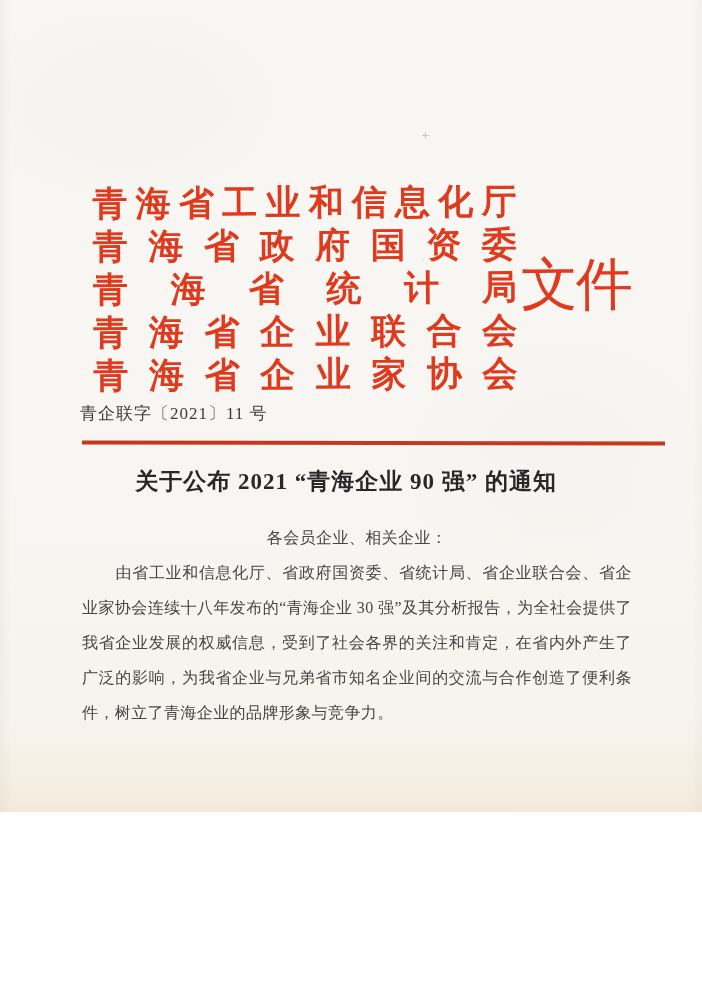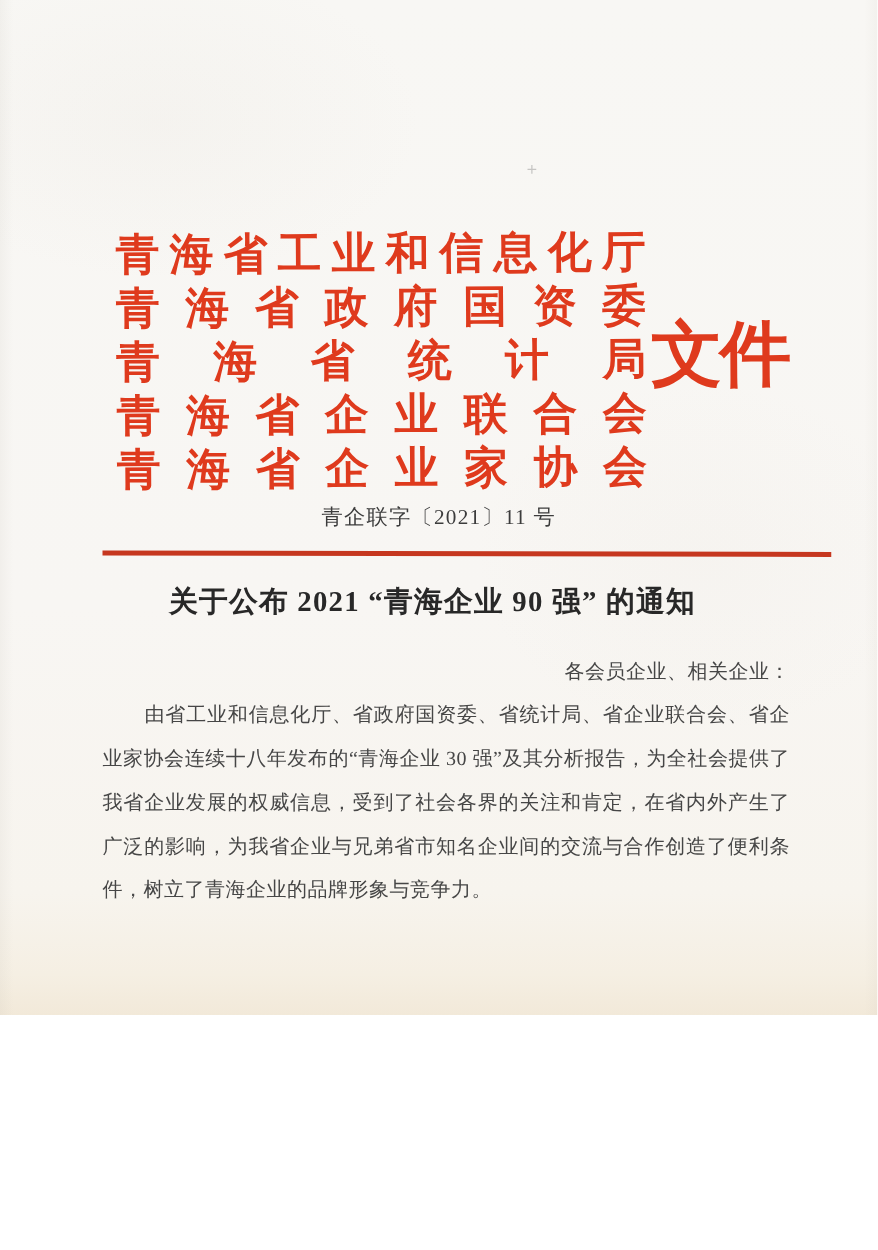--- a/index.html
+++ b/index.html
@@ -58,36 +58,35 @@
     line-height: 43px;
     color: var(--head-red);
     text-align: justify;
     text-align-last: justify;
     letter-spacing: 0;
     white-space: nowrap;
   }
   .file-label {
     flex: 1 1 auto;
     font-size: 57px;
-    font-weight: 700;
+    font-weight: 400;
     line-height: 1;
     color: var(--head-red);
     text-align: center;
     letter-spacing: -2px;
     margin-left: 2px;
     margin-top: -6px;
   }
 
   
   .doc-number {
     position: absolute;
-    left: 68px;
+    left: 80px;
     top: 402px;
     width: 566px;
-    text-align: center;
     font-size: 17px;
     color: #3c3c3c;
     letter-spacing: 1px;
   }
 
   
   .rule {
     position: absolute;
     left: 82px;
     top: 441px;
@@ -115,21 +114,21 @@
     position: absolute;
     left: 82px;
     top: 520px;
     width: 550px;
     font-size: 16px;
     line-height: 35px;
     color: #464646;
     letter-spacing: 0.4px;
   }
   .salutation {
-    text-align: right;
+    text-align: center;
   }
   .para {
     text-indent: 2.1em;
     text-align: justify;
   }
 </style>
 </head>
 <body>
 
 <div class="page">

